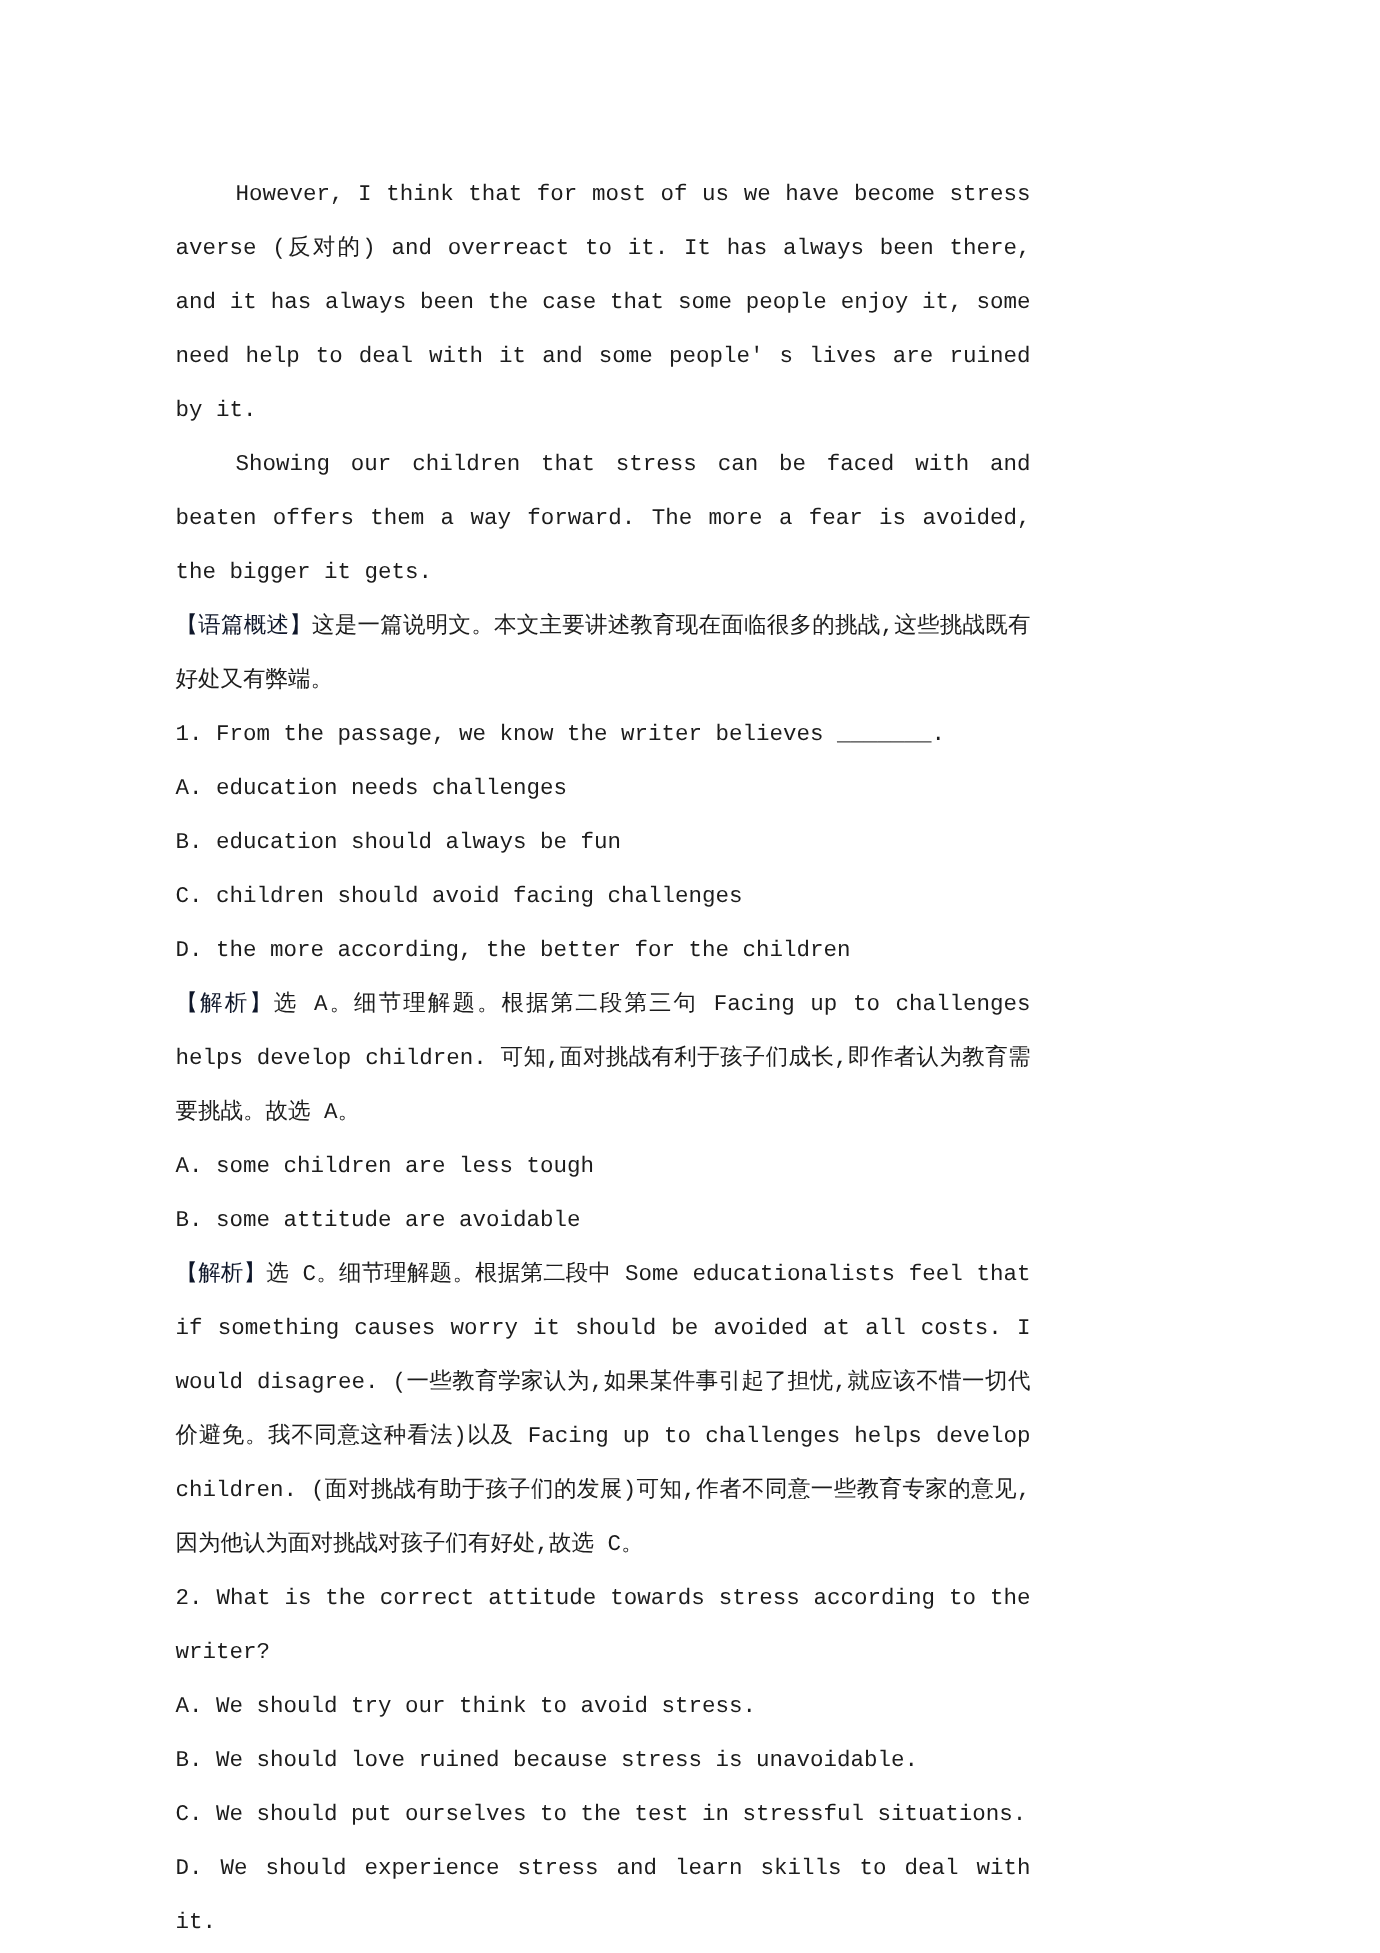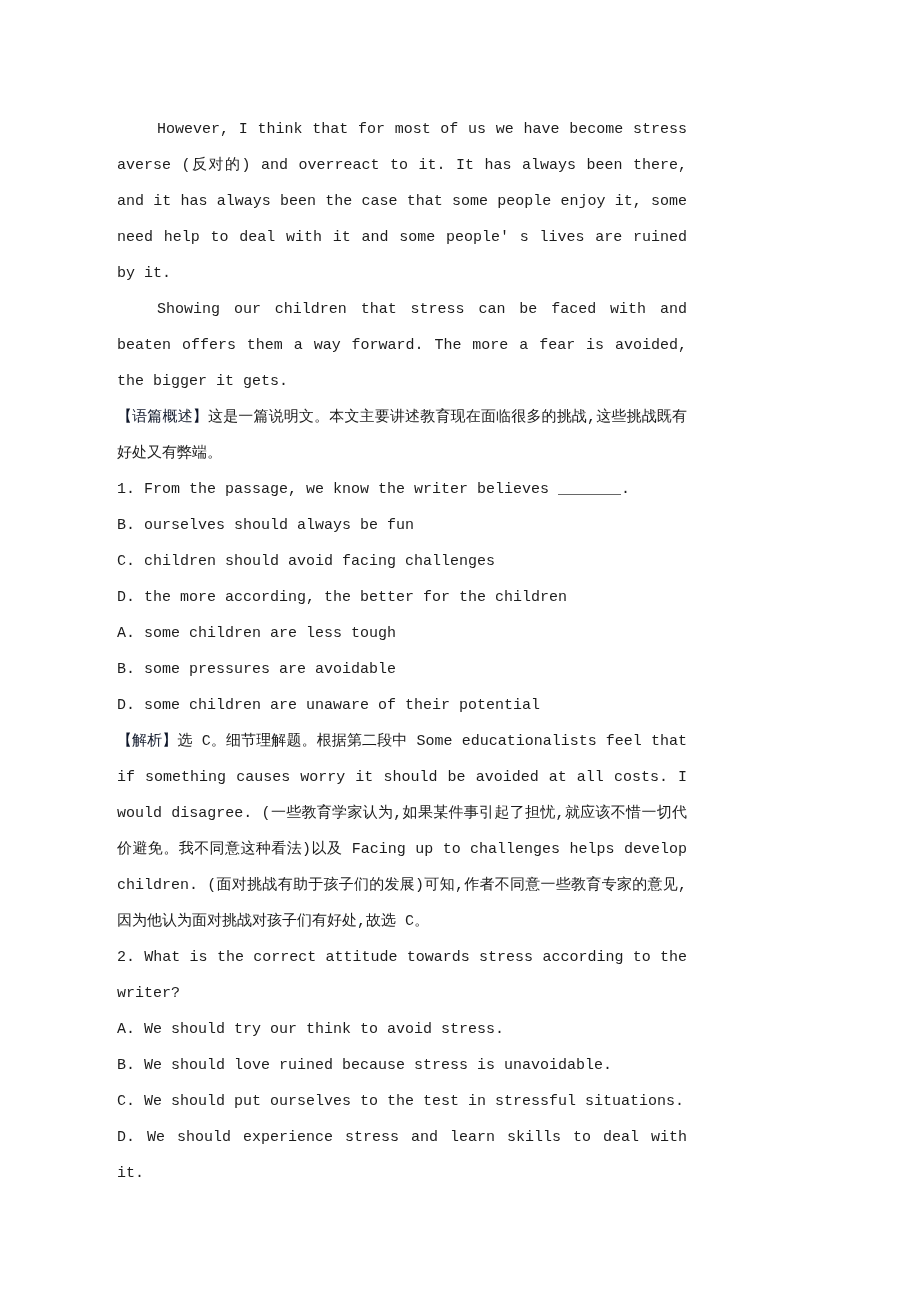--- a/index.html
+++ b/index.html
@@ -28,28 +28,29 @@
 <body>
 
 <div class="page">
 
   <p class="para indent">However, I think that for most of us we have become stress averse (反对的) and overreact to it. It has always been there, and it has always been the case that some people enjoy it, some need help to deal with it and some people' s lives are ruined by it.</p>
   <p class="para indent">Showing our children that stress can be faced with and beaten offers them a way forward. The more a fear is avoided, the bigger it gets.</p>
 
   <p class="para"><span class="blue">【语篇概述】</span><span>这是一篇说明文。本文主要讲述教育现在面临很多的挑战,这些挑战既有好处又有弊端。</span></p>
 
   <p class="para">1. From the passage, we know the writer believes _______.</p>
-  <p class="para">B. ourselves should always be fun</p>
+  <p class="para">A. education needs challenges</p>
+  <p class="para">B. education should always be fun</p>
   <p class="para">C. children should avoid facing challenges</p>
   <p class="para">D. the more according, the better for the children</p>
 
+  <p class="para"><span class="blue">【解析】</span><span>选 A。细节理解题。根据第二段第三句 Facing up to challenges helps develop children. 可知,面对挑战有利于孩子们成长,即作者认为教育需要挑战。故选 A。</span></p>
 
   <p class="para">A. some children are less tough</p>
-  <p class="para">B. some pressures are avoidable</p>
-  <p class="para">D. some children are unaware of their potential</p>
+  <p class="para">B. some attitude are avoidable</p>
 
   <p class="para"><span class="blue">【解析】</span><span>选 C。细节理解题。根据第二段中 Some educationalists feel that if something causes worry it should be avoided at all costs.  I would disagree. (一些教育学家认为,如果某件事引起了担忧,就应该不惜一切代价避免。我不同意这种看法)以及 Facing up to challenges helps develop children. (面对挑战有助于孩子们的发展)可知,作者不同意一些教育专家的意见,因为他认为面对挑战对孩子们有好处,故选 C。</span></p>
 
   <p class="para">2. What is the correct attitude towards stress according to the writer?</p>
   <p class="para">A. We should try our think to avoid stress.</p>
   <p class="para">B. We should love ruined because stress is unavoidable.</p>
   <p class="para">C. We should put ourselves to the test in stressful situations.</p>
   <p class="para">D. We should experience stress and learn skills to deal with it.</p>
 
 </div>

